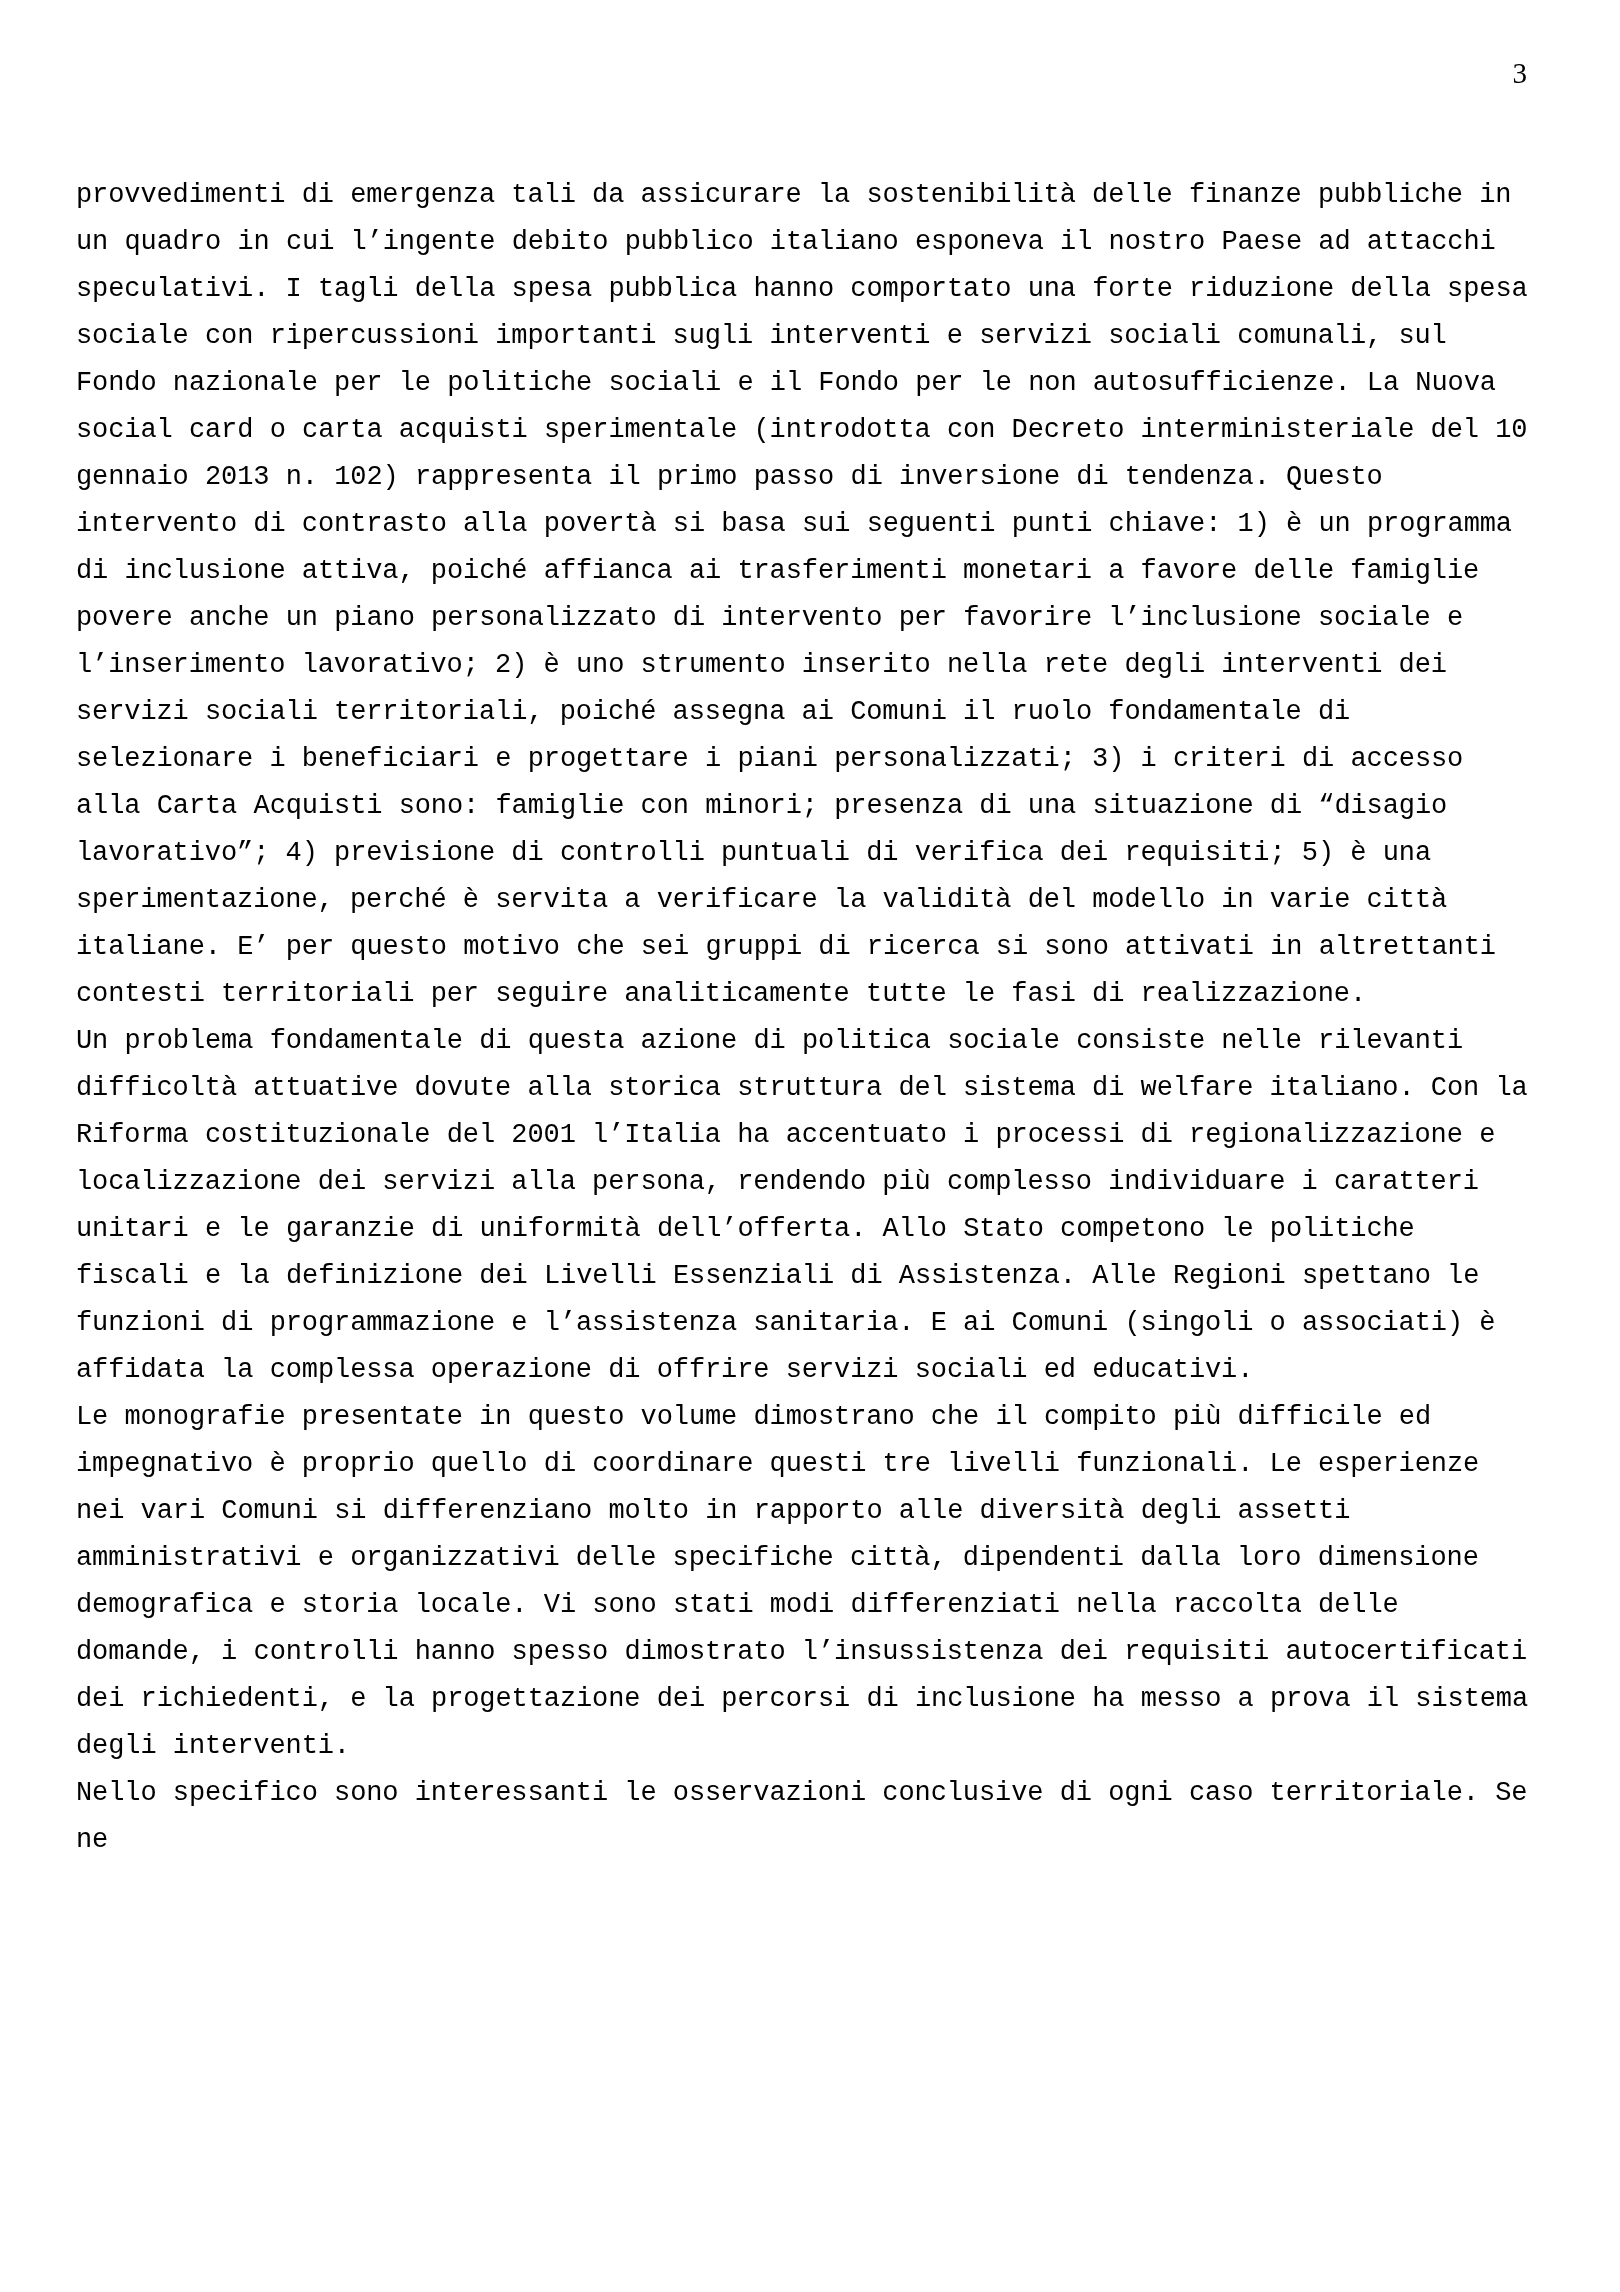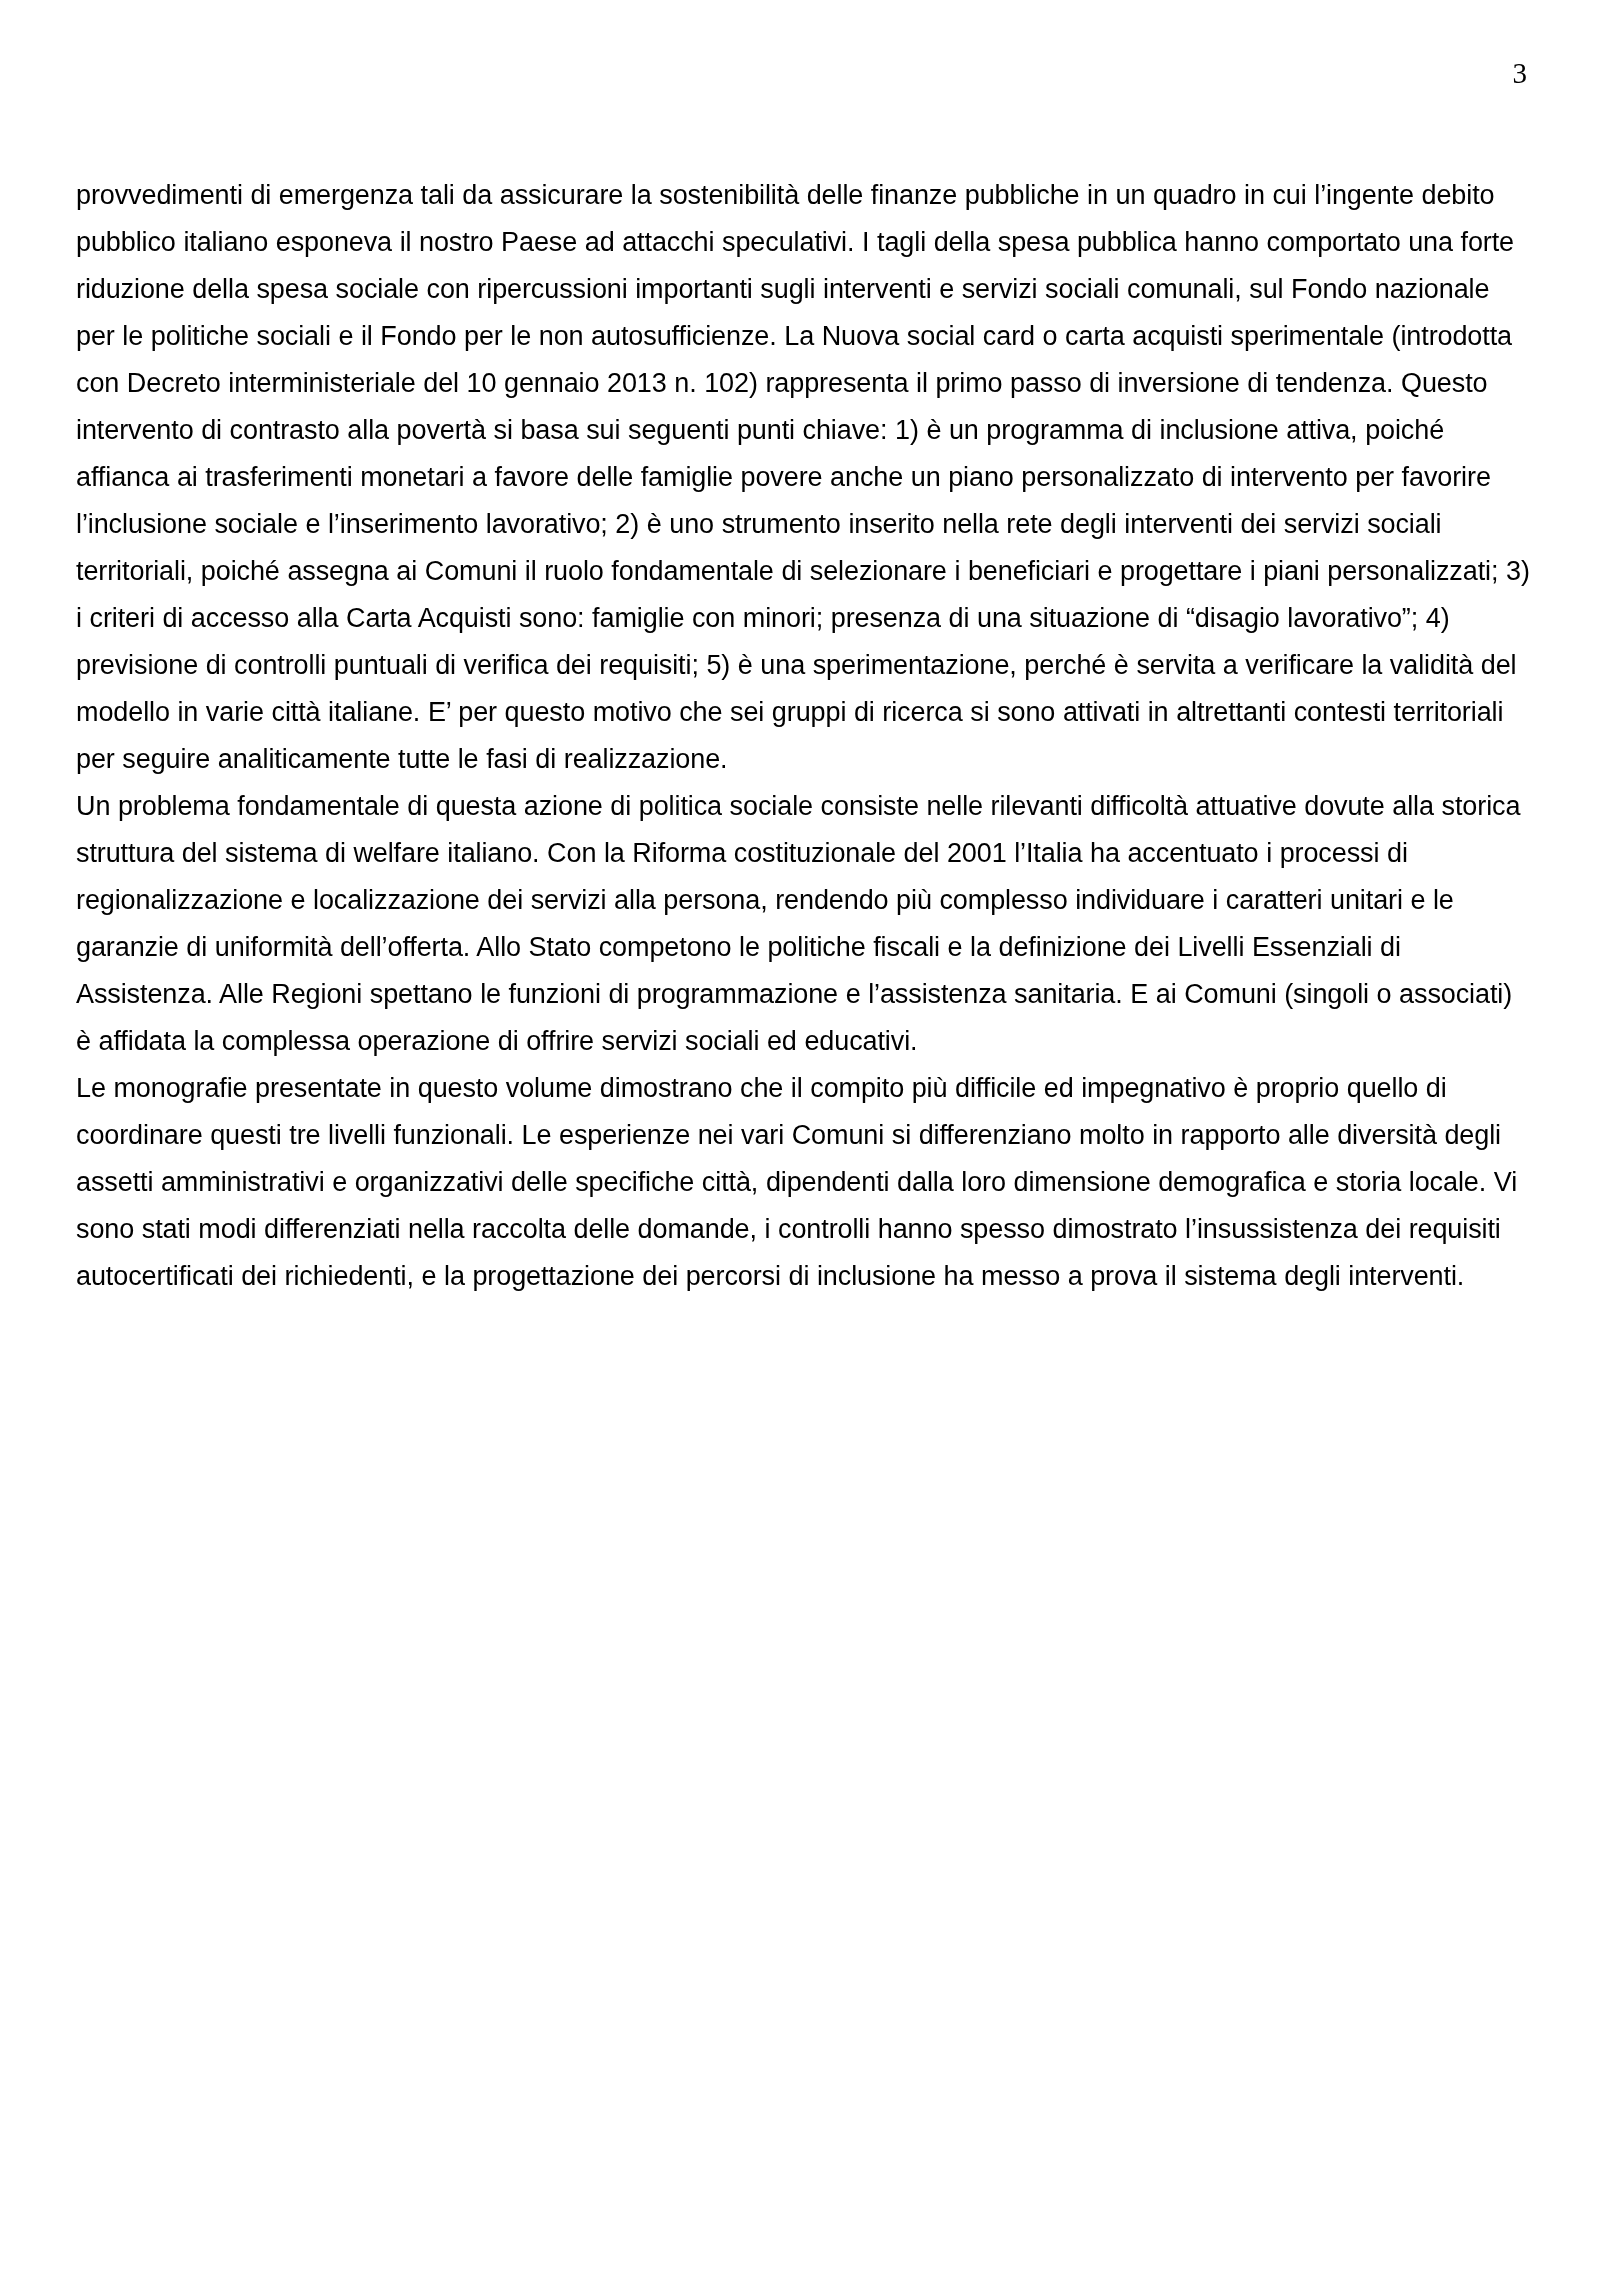--- a/index.html
+++ b/index.html
@@ -22,21 +22,21 @@
     font-family: "Liberation Serif", "DejaVu Serif", serif;
     font-size: 29px;
     color: #000000;
     line-height: 1;
   }
   .body-text {
     position: absolute;
     left: 76px;
     top: 172px;
     width: 1458px;
-    font-family: Liberation Sans, sans-serif;
+    font-family: Liberation Mono, monospace;
     font-size: 27px;
     line-height: 47px;
     color: #000000;
     text-align: left;
     letter-spacing: -0.1px;
     word-spacing: 0.2px;
   }
   .para {
     margin: 0;
     padding: 0;
@@ -47,16 +47,17 @@
 <body>
 
 <div class="page">
 
   <div class="page-number">3</div>
 
   <div class="body-text">
     <p class="para">provvedimenti di emergenza tali da assicurare la sostenibilità delle finanze pubbliche in un quadro in cui l’ingente debito pubblico italiano esponeva il nostro Paese ad attacchi speculativi. I tagli della spesa pubblica hanno comportato una forte riduzione della spesa sociale con ripercussioni importanti sugli interventi e servizi sociali comunali, sul Fondo nazionale per le politiche sociali e il Fondo per le non autosufficienze. La Nuova social card o carta acquisti sperimentale (introdotta con Decreto interministeriale del 10 gennaio 2013 n. 102) rappresenta il primo passo di inversione di tendenza. Questo intervento di contrasto alla povertà si basa sui seguenti punti chiave: 1) è un programma di inclusione attiva, poiché affianca ai trasferimenti monetari a favore delle famiglie povere anche un piano personalizzato di intervento per favorire l’inclusione sociale e l’inserimento lavorativo; 2) è uno strumento inserito nella rete degli interventi dei servizi sociali territoriali, poiché assegna ai Comuni il ruolo fondamentale di selezionare i beneficiari e progettare i piani personalizzati; 3) i criteri di accesso alla Carta Acquisti sono: famiglie con minori; presenza di una situazione di “disagio lavorativo”; 4) previsione di controlli puntuali di verifica dei requisiti; 5) è una sperimentazione, perché è servita a verificare la validità del modello in varie città italiane. E’ per questo motivo che sei gruppi di ricerca si sono attivati in altrettanti contesti territoriali per seguire analiticamente tutte le fasi di realizzazione.</p>
     <p class="para">Un problema fondamentale di questa azione di politica sociale consiste nelle rilevanti difficoltà attuative dovute alla storica struttura del sistema di welfare italiano. Con la Riforma costituzionale del 2001 l’Italia ha accentuato i processi di regionalizzazione e localizzazione dei servizi alla persona, rendendo più complesso individuare i caratteri unitari e le garanzie di uniformità dell’offerta. Allo Stato competono le politiche fiscali e la definizione dei Livelli Essenziali di Assistenza. Alle Regioni spettano le funzioni di programmazione e l’assistenza sanitaria. E ai Comuni (singoli o associati) è affidata la complessa operazione di offrire servizi sociali ed educativi.</p>
     <p class="para">Le monografie presentate in questo volume dimostrano che il compito più difficile ed impegnativo è proprio quello di coordinare questi tre livelli funzionali. Le esperienze nei vari Comuni si differenziano molto in rapporto alle diversità degli assetti amministrativi e organizzativi delle specifiche città, dipendenti dalla loro dimensione demografica e storia locale. Vi sono stati modi differenziati nella raccolta delle domande, i controlli hanno spesso dimostrato l’insussistenza dei requisiti autocertificati dei richiedenti, e la progettazione dei percorsi di inclusione ha messo a prova il sistema degli interventi.</p>
+    <p class="para">Nello specifico sono interessanti le osservazioni conclusive di ogni caso territoriale. Se ne</p>
   </div>
 
 </div>
 
 
 </body></html>

